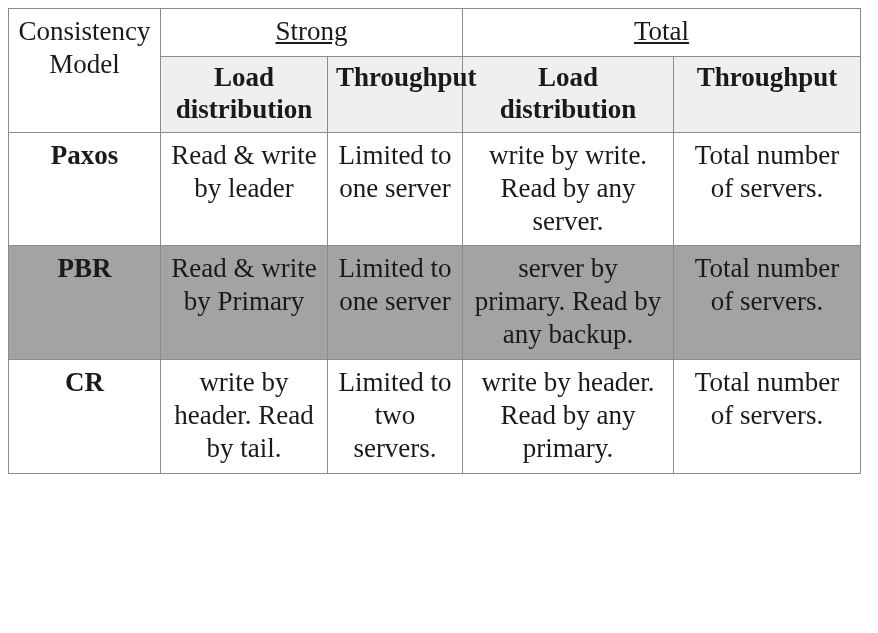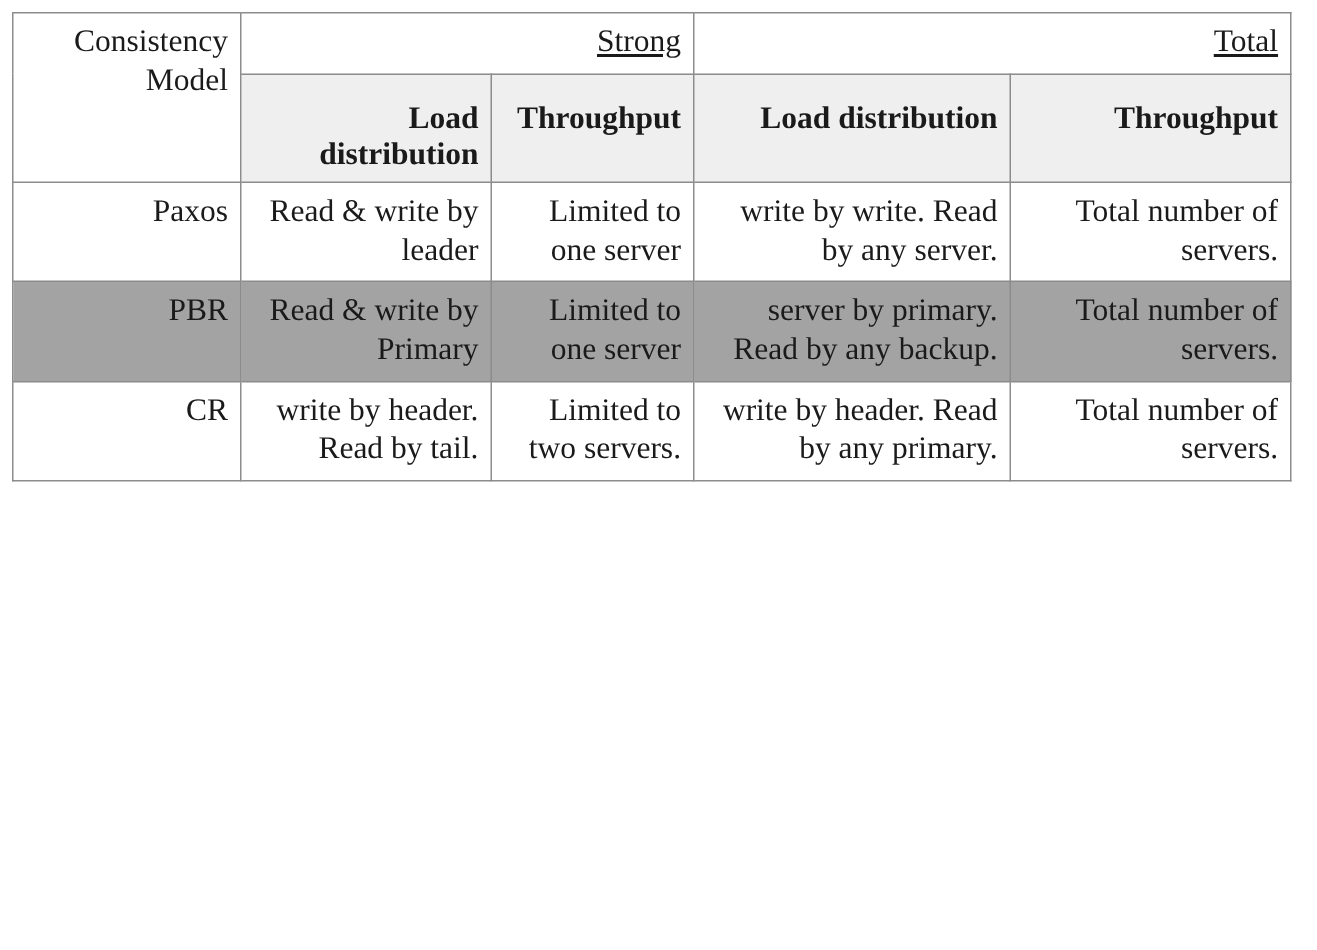--- a/index.html
+++ b/index.html
@@ -29,24 +29,24 @@
   table.cmp {
     border-collapse: collapse;
     table-layout: fixed;
     width: 852px;
     background: #ffffff;
   }
   table.cmp td, table.cmp th {
     border: 1px solid #8c8c8c;
     vertical-align: top;
     padding: 6px 8px 8px 8px;
-    font-size: 21px;
+    font-size: 27px;
     line-height: 1.22;
     font-weight: normal;
-    text-align: right;
+    text-align: center;
   }
   
   col.c0 { width: 152px; }
   col.c1 { width: 167px; }
   col.c2 { width: 135px; }
   col.c3 { width: 211px; }
   col.c4 { width: 187px; }
 
   
   .corner-cell {
@@ -61,26 +61,26 @@
     vertical-align: top;
     padding-top: 18px;
     font-size: 22px;
     text-decoration: underline;
   }
   
   tr.subhead td {
     font-weight: bold;
     background: #efefef;
     line-height: 1.18;
-    padding-top: 16px;
+    padding-top: 5px;
     padding-bottom: 6px;
   }
   
   tr.row td.rowlabel {
-    font-weight: normal;
+    font-weight: bold;
     white-space: nowrap;
   }
   tr.shaded td {
     background: #a3a3a3;
   }
 </style>
 </head>
 <body>
 
 <div class="page">

